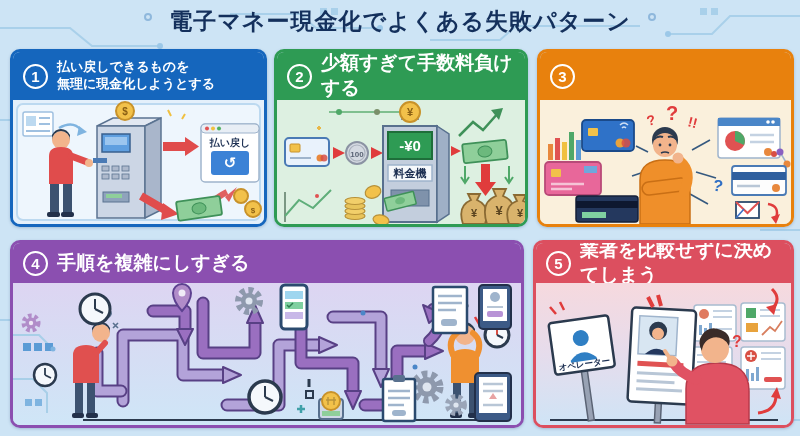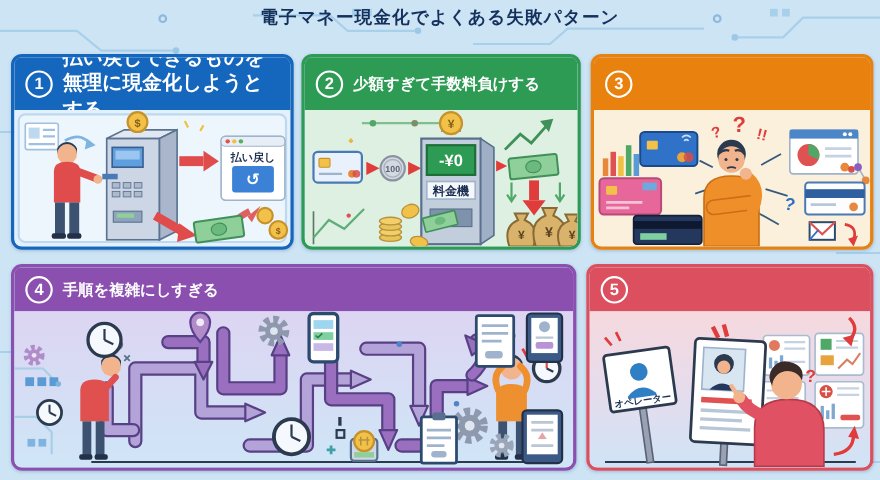--- a/index.html
+++ b/index.html
@@ -5,35 +5,35 @@
   html,body{margin:0;padding:0;}
   body{
     width:800px;height:436px;position:relative;overflow:hidden;
     background:#cde4f5;
     font-family:"Liberation Sans","DejaVu Sans",sans-serif;
   }
   svg text{font-family:"Liberation Sans","DejaVu Sans",sans-serif;}
   .bg-circuit{position:absolute;left:0;top:0;width:800px;height:436px;}
   .title{
     position:absolute;left:0;top:6px;width:800px;text-align:center;
-    font-size:16px;font-weight:800;color:#14305c;letter-spacing:1px;
+    font-size:23px;font-weight:800;color:#14305c;letter-spacing:1px;
   }
   .panel{
     position:absolute;border-radius:10px;overflow:hidden;box-sizing:border-box;
     box-shadow:0 1px 3px rgba(40,70,120,.25);
   }
   .hdr{display:flex;align-items:center;gap:9px;box-sizing:border-box;padding:4px 10px;color:#fff;}
   .num{
     flex:0 0 auto;width:25px;height:25px;border:2px solid #fff;border-radius:50%;
     display:flex;align-items:center;justify-content:center;font-size:15px;font-weight:bold;box-sizing:border-box;
   }
   .hlines{font-weight:bold;line-height:1.3;}
-  .hl1,.hl2{font-size:18px;}
+  .hl1,.hl2{font-size:13px;}
   .hl2:empty{display:none;}
-  .one-line .hl1{font-size:14px;}
+  .one-line .hl1{font-size:19px;}
   .art{position:relative;}
   .art svg{display:block;width:100%;height:100%;}
   
   #p1{left:10px;top:49px;width:257px;height:178px;border:3px solid #1566bd;}
   #p2{left:274px;top:49px;width:254px;height:178px;border:3px solid #2e9b54;}
   #p3{left:537px;top:49px;width:257px;height:178px;border:3px solid #e8810d;}
   #p4{left:10px;top:240px;width:514px;height:188px;border:3px solid #8b4fb0;}
   #p5{left:533px;top:240px;width:261px;height:188px;border:3px solid #dc4f5f;}
   #p1 .hdr{background:#1566bd;height:48px;}
   #p2 .hdr{background:#2e9b54;height:48px;}
@@ -564,20 +564,24 @@
         <circle cx="402" cy="84" r="2.5" fill="#4a86c8"></circle>
         <path d="M100,40 l5,5 m0,-5 l-5,5" stroke="#58708e" stroke-width="1.6"></path>
       </g>
     </svg>
   </div>
 </div>
 
 <div class="panel" id="p5">
   <div class="hdr one-line">
     <span class="num">5</span>
+    <span class="hlines">
+      <div class="hl1">業者を比較せずに決めてしまう</div>
+
+    </span>
   </div>
   <div class="art">
     <svg viewBox="0 0 255 142" preserveAspectRatio="none">
       <line x1="14" y1="137" x2="242" y2="137" stroke="#2b3a4e" stroke-width="2"></line>
 
       <g>
         <g>
           <rect x="158" y="22" width="42" height="36" rx="3" fill="#ffffff" stroke="#a8bcd0" stroke-width="1.5"></rect>
           <circle cx="168" cy="31" r="5" fill="#e07a5f"></circle>
           <line x1="177" y1="28" x2="196" y2="28" stroke="#c4d2e2" stroke-width="2"></line>

